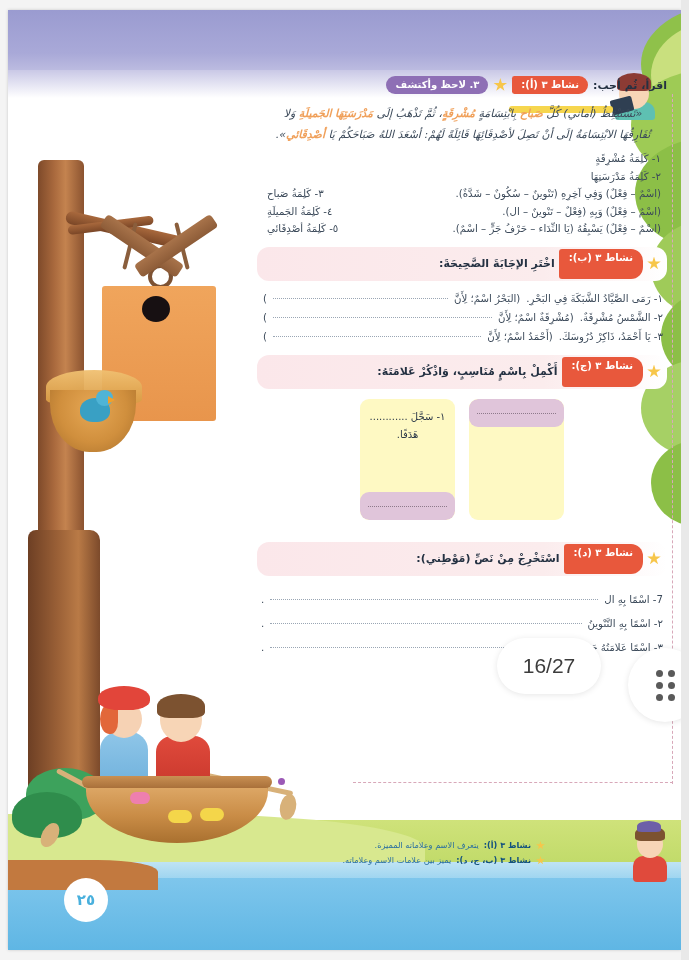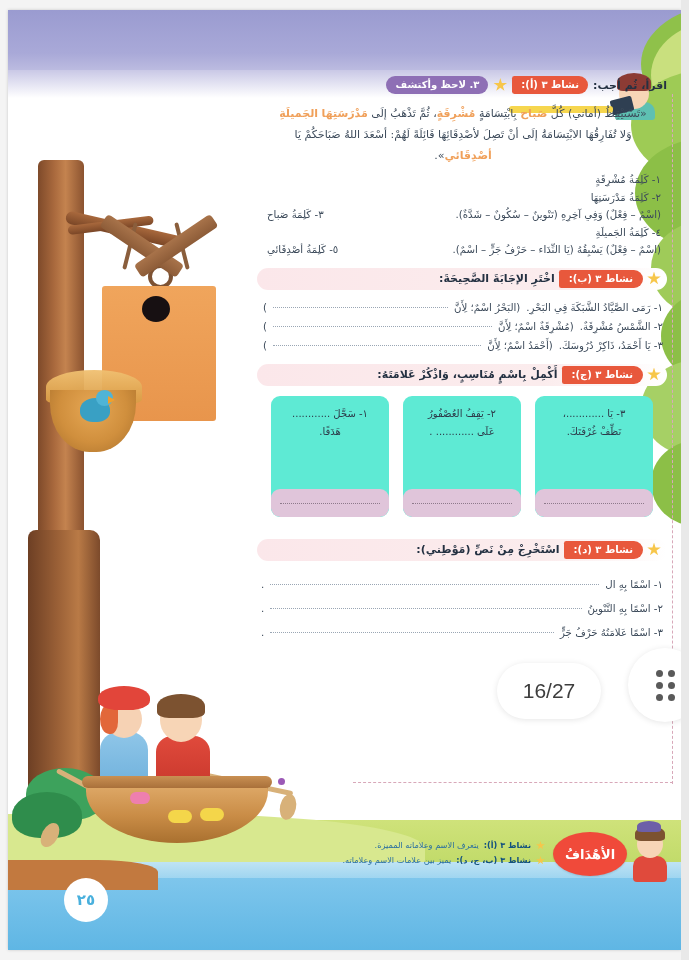--- a/index.html
+++ b/index.html
@@ -212,27 +212,28 @@
     width:14px;height:14px;background:#f7c64a;flex:0 0 auto;
     clip-path:polygon(50% 0%,61% 35%,98% 35%,68% 57%,79% 91%,50% 70%,21% 91%,32% 57%,2% 35%,39% 35%);
   }
   .sec-hdr{
     display:flex;align-items:center;gap:4px;
     background:linear-gradient(90deg,#fbe7ea 0%,#fbeced 70%,#ffffff 100%);
     border-radius:12px;padding:2px 6px 2px 4px;margin:9px 0 6px;
   }
   .sec-badge{
     background:#e8583c;color:#fff;font-size:10px;font-weight:700;
-    padding:3px 10px 4px;border-radius:3px 12px 12px 3px;white-space:nowrap;
+    padding:3px 10px 16px;border-radius:3px 12px 12px 3px;white-space:nowrap;
   }
   .sec-label{color:#243142;font-size:11px;font-weight:700;}
   
   .passage{
     color:#3c4a5a;font-size:11px;line-height:21px;text-align:center;
     padding:4px 16px 2px 18px;
+    font-style:italic;
   }
   .hl{color:#f0a05a;font-weight:700;}
   
   .qlist{padding:3px 6px 0 10px;}
   .qrow{
     display:flex;justify-content:space-between;align-items:baseline;gap:10px;
     color:#3c4a5a;font-size:10.2px;line-height:17.5px;white-space:nowrap;
   }
   .qrow .lead{flex:0 0 auto;}
   .qrow .tail{flex:0 0 auto;}
@@ -245,21 +246,21 @@
   .brow .sentence{flex:0 0 auto;}
   .brow .reason{flex:0 0 auto;}
   .brow .blank{
     flex:1 1 auto;border-bottom:1.3px dotted #9aa6b4;
     min-width:60px;position:relative;top:-3px;
   }
   .paren{color:#3c4a5a;font-size:10.2px;}
   
   .cards{display:flex;gap:14px;justify-content:center;padding:4px 2px 0;}
   .card{
-    width:118px;background:#5eead4;border-radius:9px;overflow:hidden;
+    width:95px;background:#fef9c3;border-radius:9px;overflow:hidden;
     display:flex;flex-direction:column;
   }
   .card-body{
     padding:9px 8px 12px;color:#2d3a49;font-size:10px;line-height:18px;
     text-align:center;min-height:72px;
   }
   .card-foot{
     background:#e0c5da;height:28px;display:flex;align-items:center;justify-content:center;
     border-radius:9px;
   }
@@ -335,21 +336,21 @@
   .av-book{
     position:absolute;left:-2px;top:26px;width:22px;height:15px;
     background:#2f3f52;border-radius:2px;transform:rotate(-14deg);
   }
   .yellow-underline{
     position:absolute;right:68px;top:96px;width:104px;height:7px;
     background:#f6d64e;border-radius:3px;
   }
   
   .page-indicator{
-    position:absolute;left:497px;top:663px;width:104px;height:56px;
+    position:absolute;left:497px;top:638px;width:104px;height:56px;
     background:#ffffff;border-radius:28px;
     display:flex;align-items:center;justify-content:center;
     color:#3d3d3d;font-size:21px;font-weight:400;
     box-shadow:0 1px 6px rgba(0,0,0,.10);
     font-family:"Liberation Sans",sans-serif;
   }
   .grid-fab{
     position:absolute;left:628px;top:648px;width:74px;height:74px;border-radius:50%;
     background:#ffffff;box-shadow:0 1px 6px rgba(0,0,0,.10);
     display:flex;align-items:center;justify-content:center;
@@ -441,20 +442,21 @@
           <span class="lead">١- كَلِمَةُ مُشْرِقَةٍ</span>
         </div>
         <div class="qrow">
           <span class="lead">٢- كَلِمَةُ مَدْرَسَتِهَا</span>
         </div>
         <div class="qrow">
           <span class="tail">(اسْمٌ – فِعْلٌ) وَفِي آخِرِهِ (تَنْوينٌ – سُكُونٌ – شَدَّةٌ).</span>
           <span class="lead">٣- كَلِمَةُ صَباح</span>
         </div>
         <div class="qrow">
+          <span class="tail">(اسْمٌ – فِعْلٌ) وَبِهِ (فِعْلٌ – تَنْوينٌ – ال).</span>
           <span class="lead">٤- كَلِمَةُ الجَميلَةِ</span>
         </div>
         <div class="qrow">
           <span class="tail">(اسْمٌ – فِعْلٌ) يَسْبِقُهُ (يَا النِّدَاء – حَرْفُ جَرٍّ – اسْمٌ).</span>
           <span class="lead">٥- كَلِمَةُ أصْدِقَائي</span>
         </div>
       </div>
 
       <div class="sec-hdr">
         <div class="star"></div>
@@ -484,33 +486,20 @@
       </div>
 
       <div class="sec-hdr">
         <div class="star"></div>
         <div class="sec-badge">نشاط ٣ (ج):</div>
         <div class="sec-label">أَكْمِلْ بِاسْمٍ مُنَاسِبٍ، وَاذْكُرْ عَلامَتَهُ:</div>
       </div>
 
       <div class="cards">
         <div class="card">
-          <div class="card-body">
-            <div>٣- يَا ............،</div>
-            <div>نَظِّفْ غُرْفَتَكَ.</div>
-          </div>
-          <div class="card-foot">
-            <div class="foot-line"></div>
-          </div>
-        </div>
-        <div class="card">
-          <div class="card-body">
-            <div>٢- يَقِفُ العُصْفُورُ</div>
-            <div>عَلَى ............ .</div>
-          </div>
           <div class="card-foot">
             <div class="foot-line"></div>
           </div>
         </div>
         <div class="card">
           <div class="card-body">
             <div>١- سَجَّلَ ............</div>
             <div>هَدَفًا.</div>
           </div>
           <div class="card-foot">
@@ -520,21 +509,21 @@
       </div>
 
       <div class="sec-hdr" style="margin-top:22px;">
         <div class="star"></div>
         <div class="sec-badge">نشاط ٣ (د):</div>
         <div class="sec-label">اسْتَخْرِجْ مِنْ نَصِّ (مَوْطِني):</div>
       </div>
 
       <div class="dlist">
         <div class="drow">
-          <span class="dlabel">١- اسْمًا بِهِ ال</span>
+          <span class="dlabel">7- اسْمًا بِهِ ال</span>
           <span class="dblank"></span>
           <span class="ddot">.</span>
         </div>
         <div class="drow">
           <span class="dlabel">٢- اسْمًا بِهِ التَّنْوينُ</span>
           <span class="dblank"></span>
           <span class="ddot">.</span>
         </div>
         <div class="drow">
           <span class="dlabel">٣- اسْمًا عَلامَتُهُ حَرْفُ جَرٍّ</span>
@@ -571,21 +560,20 @@
     <div class="kid-boy-hair"></div>
     <div class="kid-boy-shorts"></div>
 
     <div class="boat"></div>
     <div class="boat-rim"></div>
     <div class="shoe-pink" style="left:122px;top:782px;"></div>
     <div class="shoe" style="left:160px;top:800px;"></div>
     <div class="shoe" style="left:192px;top:798px;"></div>
 
     <div class="obj-wrap">
-      <div class="obj-badge">الأهْدَافُ</div>
       <div class="obj-boy-body"></div>
       <div class="obj-boy-head"></div>
       <div class="obj-boy-hair"></div>
       <div class="obj-boy-cap"></div>
       <div class="obj-lines">
         <div class="obj-row">
           <span class="obj-star"></span>
           <span class="obj-b">نشاط ٣ (أ):</span>
           <span class="obj-t">يتعرف الاسم وعلاماته المميزة.</span>
         </div>

